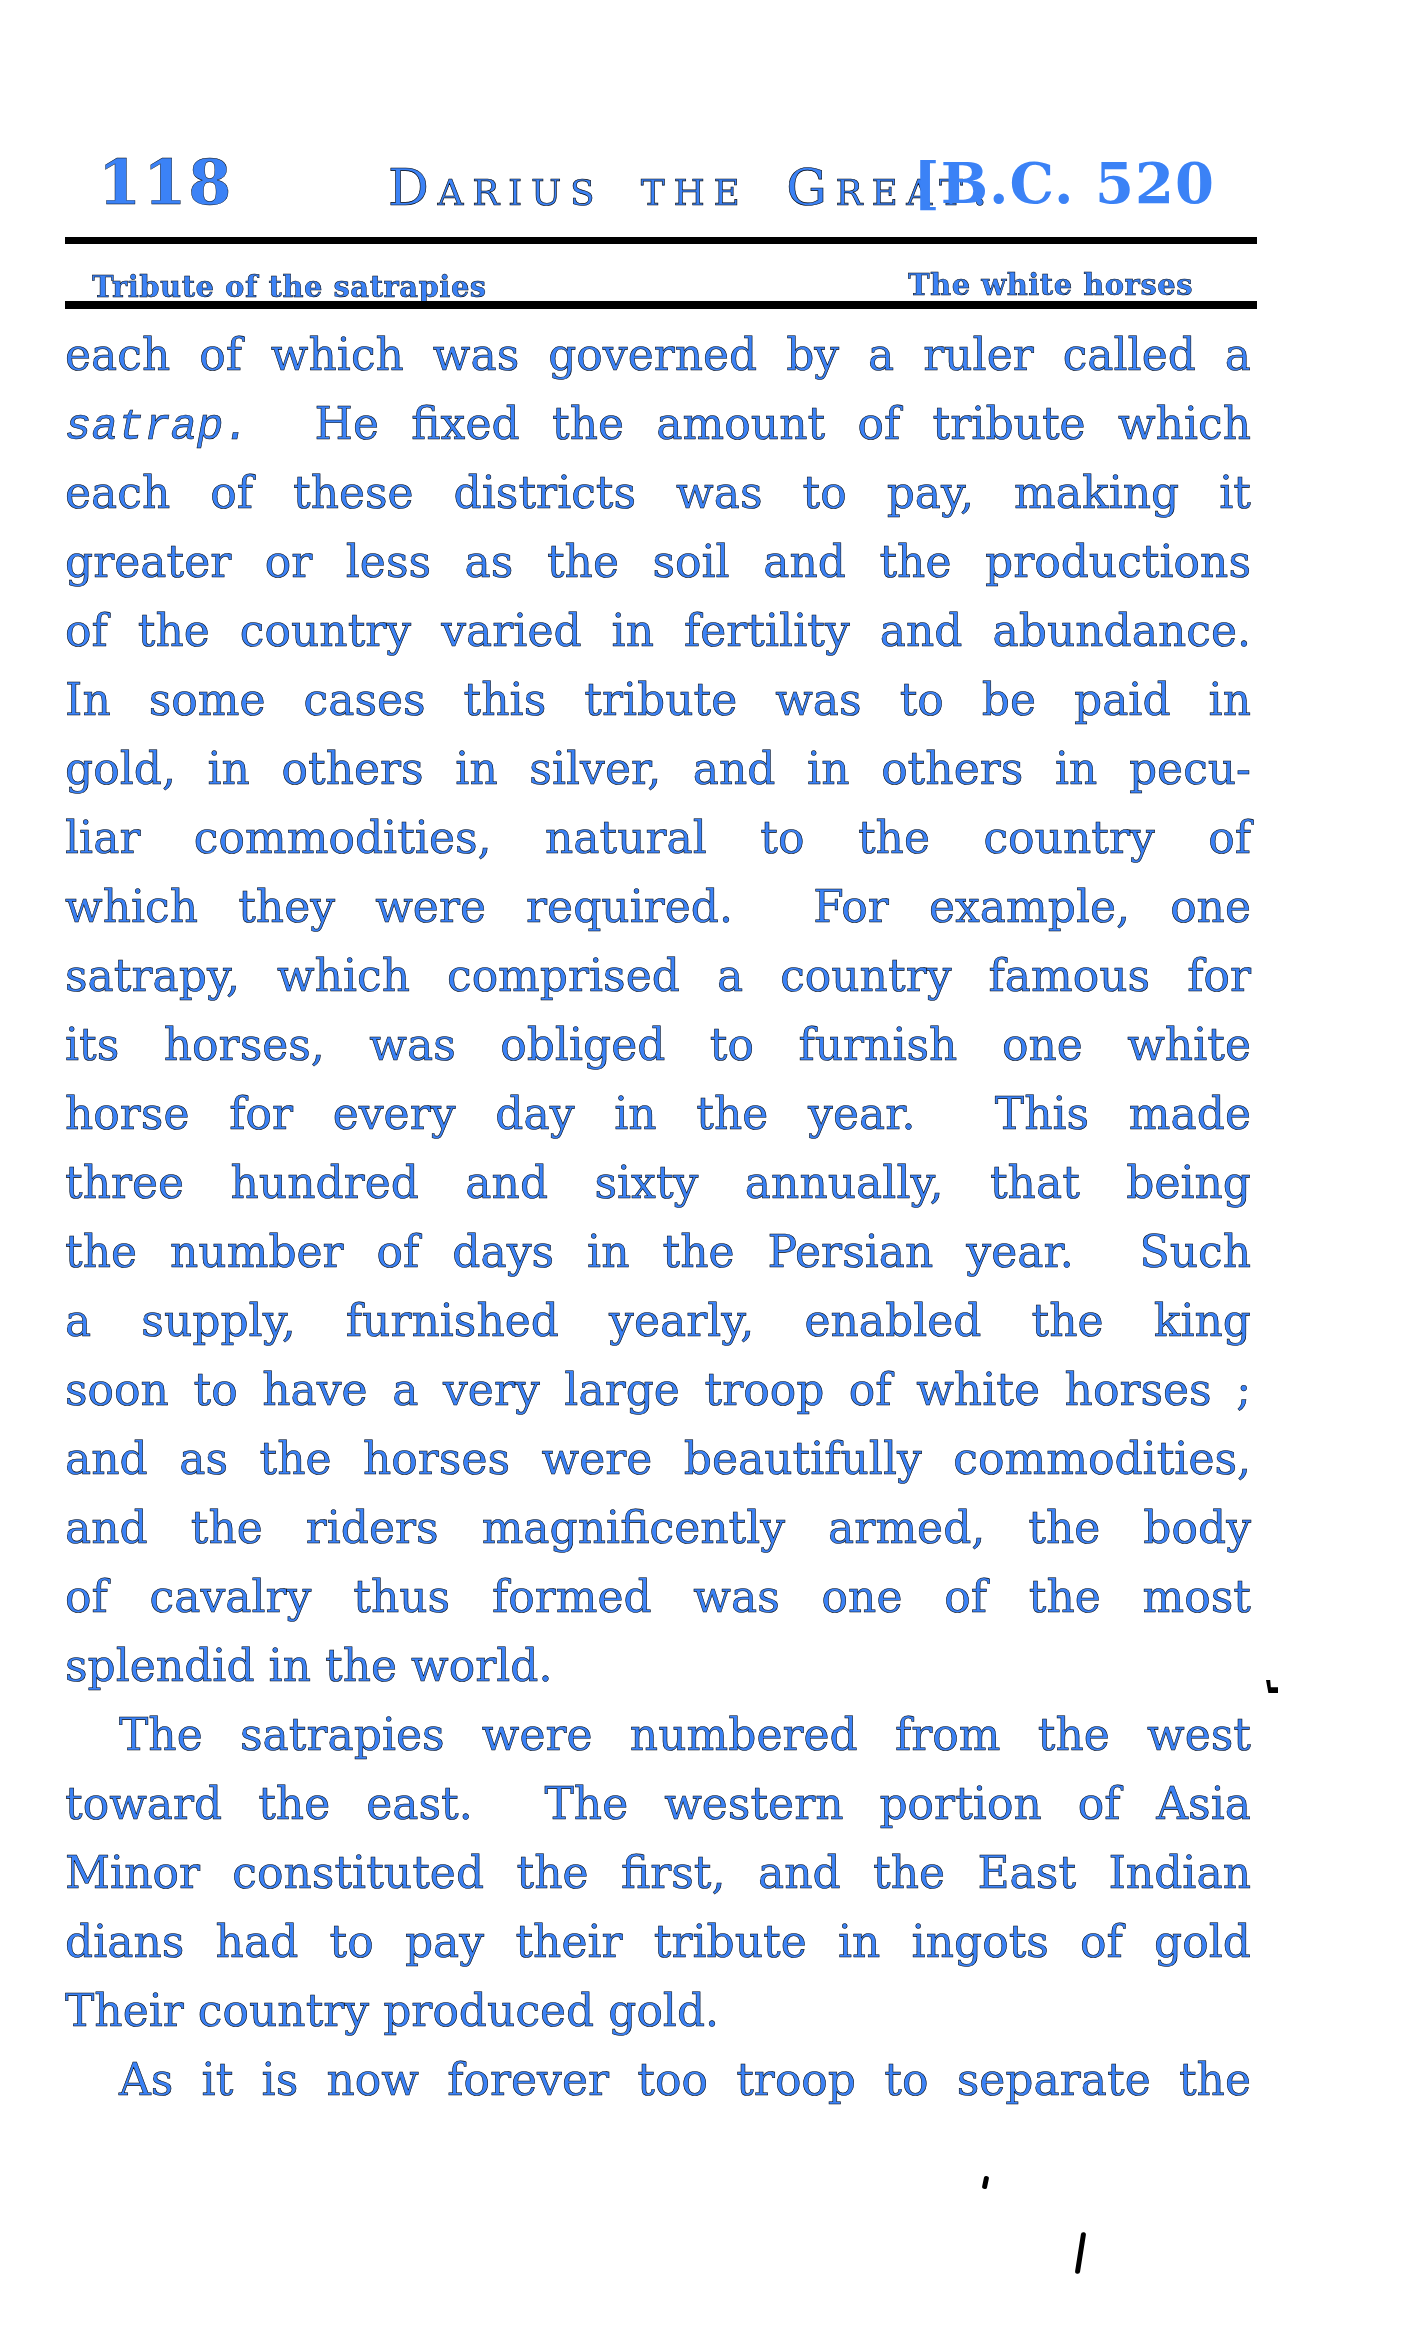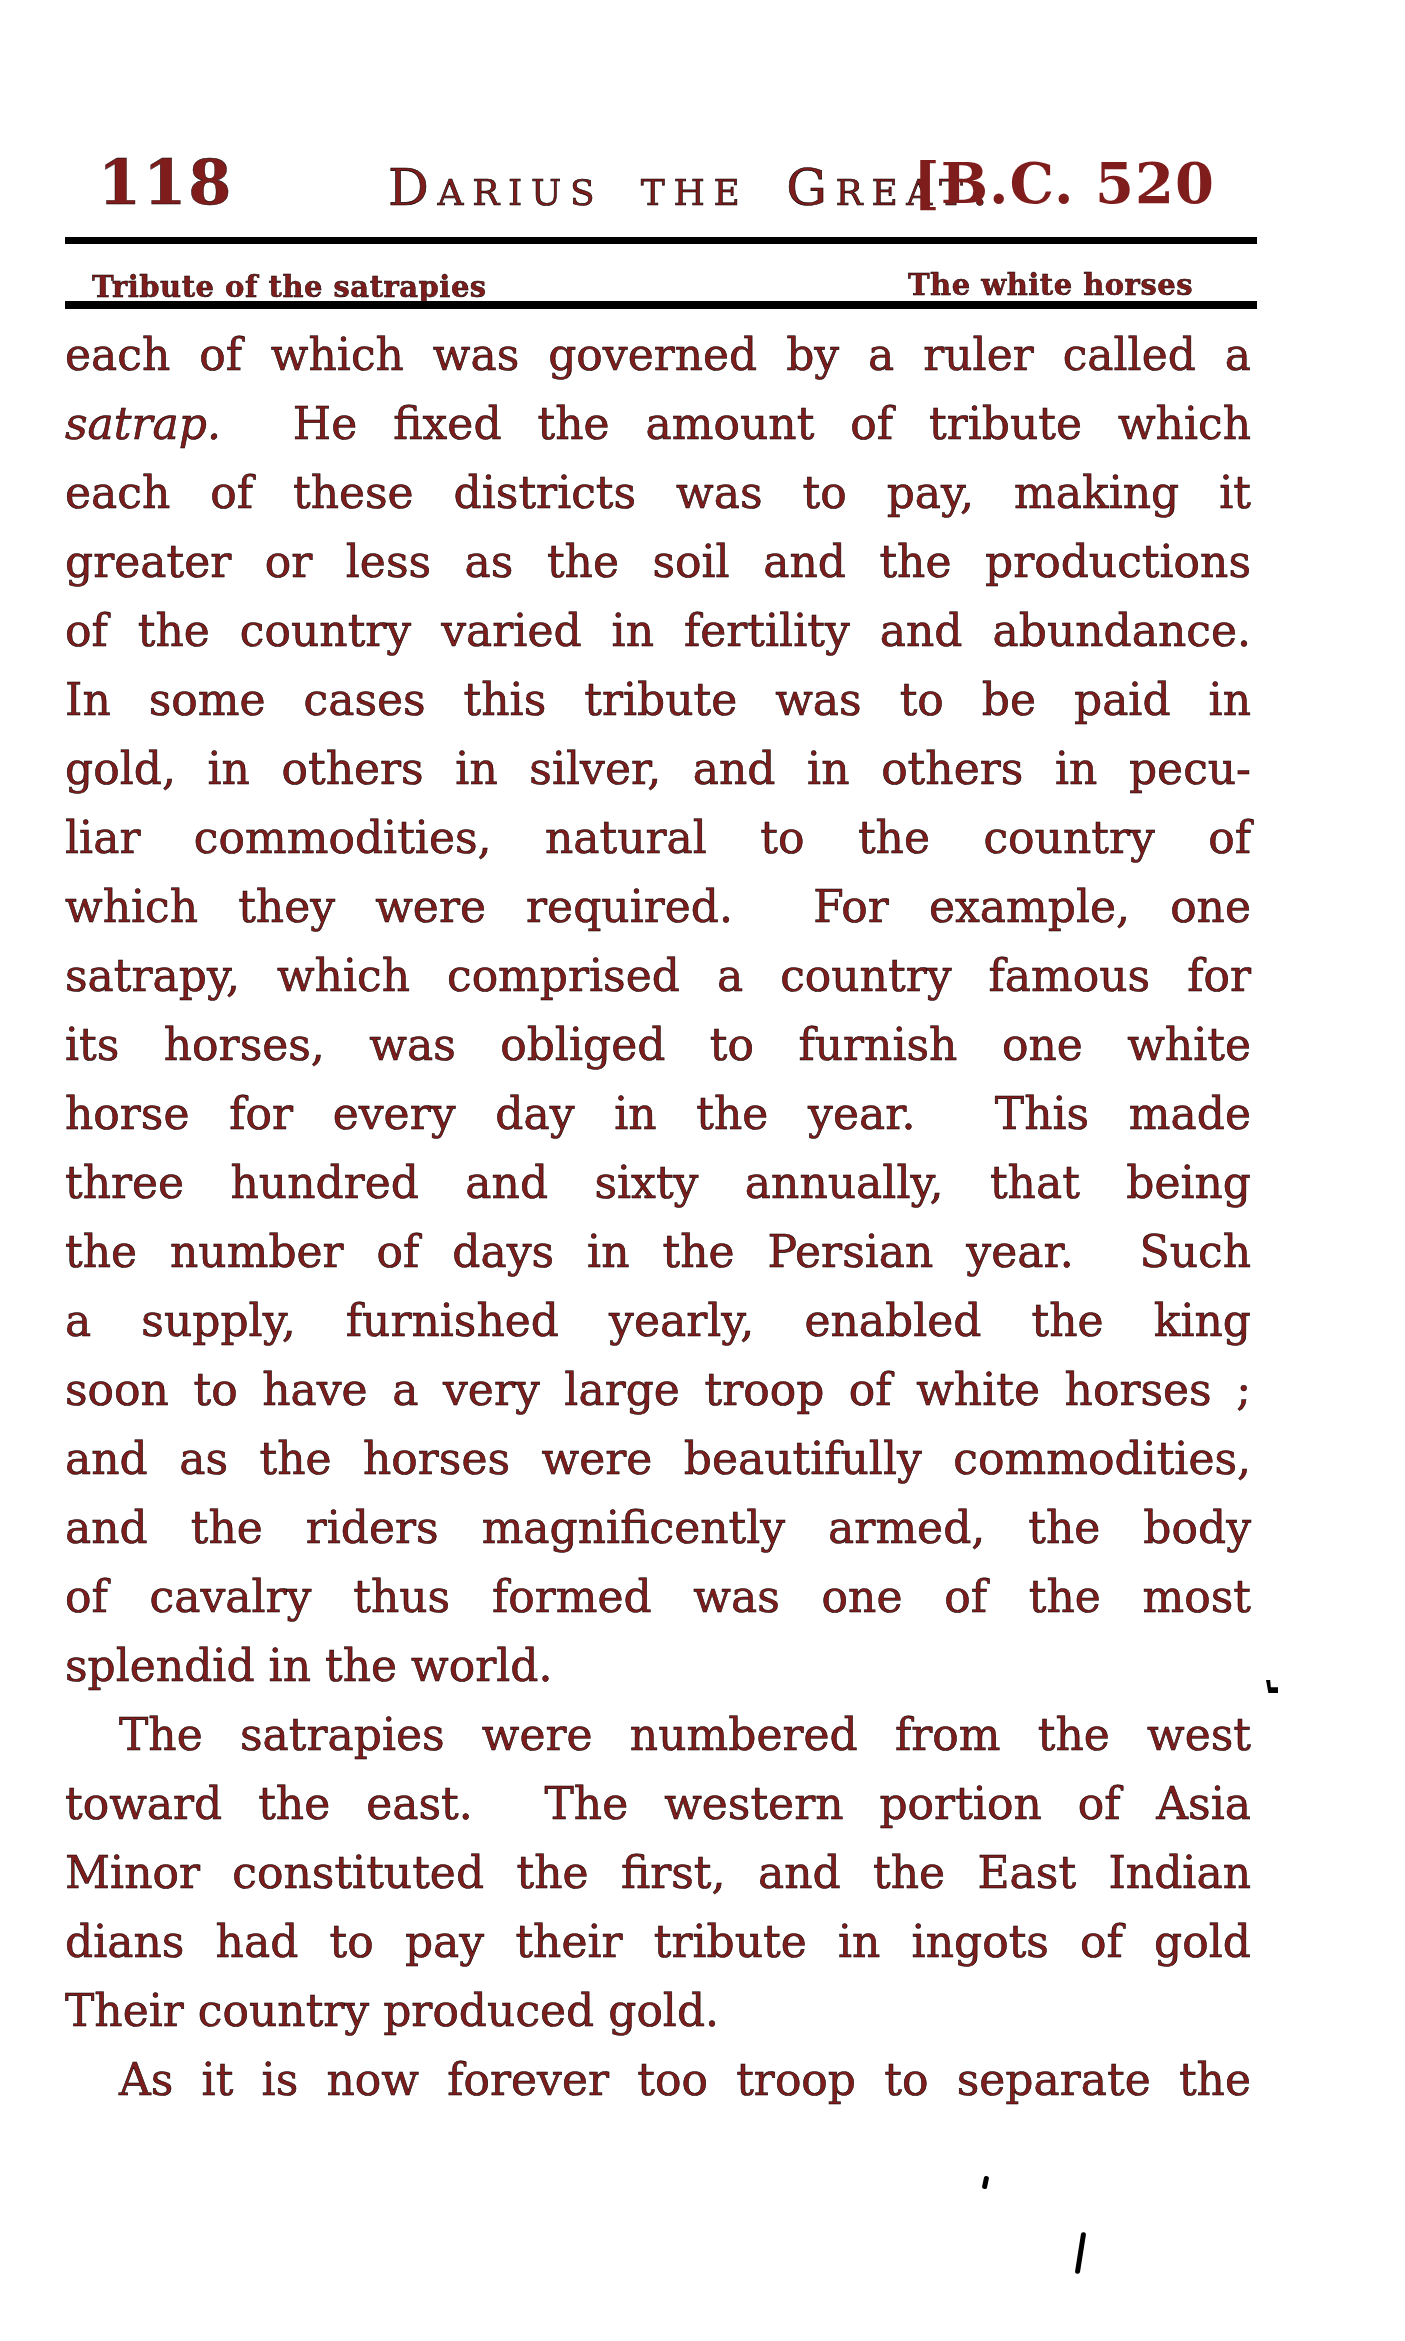--- a/index.html
+++ b/index.html
@@ -2,21 +2,21 @@
 <html><head>
 <meta charset="utf-8">
 <style>
   html, body { margin: 0; padding: 0; background: #e8e8e8; }
   .page {
     position: relative;
     width: 1405px;
     height: 2341px;
     margin: 0 auto;
     background: #ffffff;
-    color: #7f1d1d;
+    color: #3b82f6;
     font-family: "DejaVu Serif", serif;
     overflow: hidden;
   }
   
   .page-number {
     position: absolute;
     left: 98px; top: 146px;
     font-size: 62px;
     font-weight: bold;
     letter-spacing: 2px;
@@ -75,21 +75,21 @@
     text-align-last: justify;
     height: 69px;
     overflow: visible;
     white-space: normal;
   }
   .line.no-just {
     text-align: left;
     text-align-last: left;
   }
   .line.indent { text-indent: 54px; }
-  .line .it { font-style: italic; }
+  .line .it { font-style: italic; font-family: Liberation Mono, monospace; }
   
   .speck { position: absolute; background: #000; }
   .speck-hook {
     left: 1266px; top: 1680px;
     width: 12px; height: 13px;
     clip-path: polygon(0 0, 35% 0, 40% 55%, 100% 55%, 100% 100%, 20% 100%);
   }
   .speck-slash {
     left: 1078px; top: 2232px;
     width: 5px; height: 42px;

